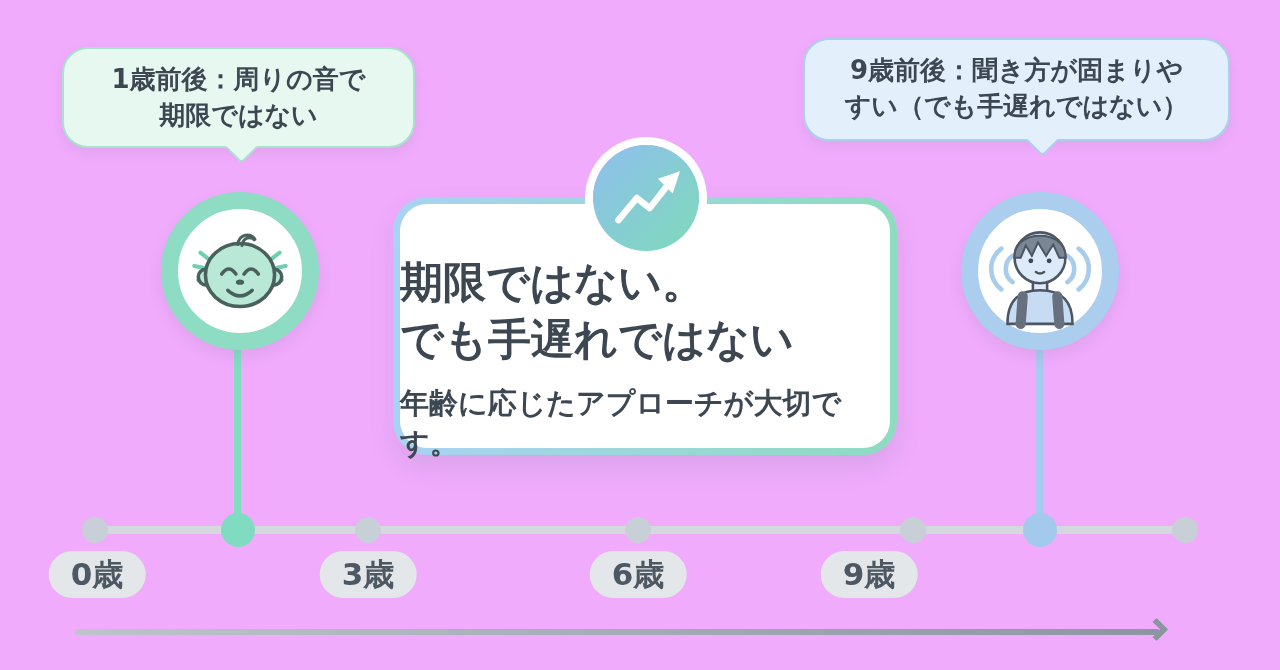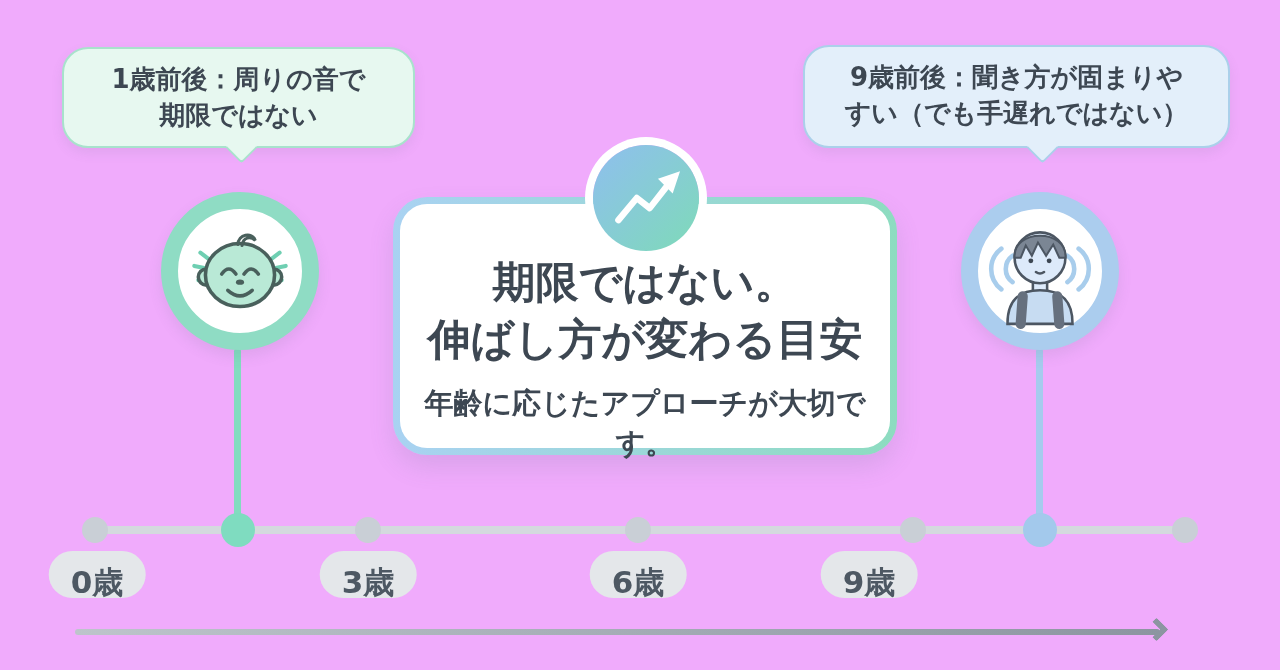--- a/index.html
+++ b/index.html
@@ -11,21 +11,21 @@
 
   
   .bubble {
     position: absolute; border-radius: 26px;
     text-align: center; font-weight: bold; color: #3d4752;
     font-size: 26px; line-height: 36px; padding-top: 12px;
     box-shadow: 0 5px 12px rgba(90,110,120,0.10);
   }
   .bubble.mint { left: 62px; top: 47px; width: 353px; height: 101px;
     background: #e7f8f0; border: 2px solid #a8e2cc; }
-  .bubble.blue { left: 803px; top: 45px; width: 427px; height: 103px;
+  .bubble.blue { left: 803px; top: 38px; width: 427px; height: 103px;
     background: #e3effa; border: 2px solid #abd0ea; }
   .tail {
     position: absolute; bottom: -13px; width: 23px; height: 23px;
     transform: rotate(45deg); border-radius: 0 0 4px 0;
   }
   .bubble.mint .tail { left: 166px; background: #e7f8f0;
     border-right: 2px solid #a8e2cc; border-bottom: 2px solid #a8e2cc; }
   .bubble.blue .tail { left: 226px; background: #e3effa;
     border-right: 2px solid #abd0ea; border-bottom: 2px solid #abd0ea; }
 
@@ -46,21 +46,21 @@
 
   
   .card-outer {
     position: absolute; left: 393px; top: 197px; width: 504px; height: 258px;
     border-radius: 34px; padding: 7px;
     background: linear-gradient(90deg, #a9d2f2, #8ddcc0);
     box-shadow: 0 12px 24px rgba(100,120,140,0.16);
   }
   .card-inner {
     width: 100%; height: 100%; background: #ffffff; border-radius: 27px;
-    text-align: center; padding-top: 50px;
+    padding-top: 50px;
   }
   .card-title {
     font-size: 43px; line-height: 57px; font-weight: bold; color: #3d4752;
   }
   .card-subtitle {
     margin-top: 16px; font-size: 29px; font-weight: bold; color: #3d4752;
   }
   .trend-circle {
     position: absolute; left: 593px; top: 145px; width: 106px; height: 106px;
     border-radius: 50%; background: linear-gradient(135deg, #8ec0ec 5%, #7fd9bb 95%);
@@ -75,21 +75,21 @@
   }
   .dot { position: absolute; border-radius: 50%; }
   .dot.gray { width: 26px; height: 26px; top: 517px; background: #c9cfd6; }
   .dot.accent { width: 34px; height: 34px; top: 513px; }
   .dot.accent.mint { left: 221px; background: #7fdcc0; }
   .dot.accent.blue { left: 1023px; background: #a3c9ec; }
 
   .age-pill {
     position: absolute; top: 551px; height: 47px; line-height: 47px;
     border-radius: 24px; background: #e4e7ea; color: #4d5863;
-    font-weight: bold; font-size: 31px; padding: 8px 22px;
+    font-weight: bold; font-size: 31px; padding: 0 22px;
     transform: translateX(-50%); white-space: nowrap;
   }
 
   
   .baseline-arrow {
     position: absolute; left: 75px; top: 629px; width: 1085px; height: 6px;
     background: linear-gradient(90deg, #bdc4cb, #8c95a1); border-radius: 3px;
   }
   .baseline-arrow-head {
     position: absolute; left: 1148px; top: 621px; width: 17px; height: 17px;
@@ -169,21 +169,21 @@
       <circle cx="51" cy="50" r="2.4" fill="#3d4752"></circle>
       <circle cx="69" cy="50" r="2.4" fill="#3d4752"></circle>
 
       <path d="M56,61 Q60,64 64,61" fill="none" stroke="#4c5662" stroke-width="2.5" stroke-linecap="round"></path>
     </svg>
   </div>
 
   <div class="card-outer">
     <div class="card-inner">
       <div class="card-title">期限ではない。</div>
-      <div class="card-title">伸ばし方が変わる目安</div>
+      <div class="card-title">でも手遅れではない</div>
       <div class="card-subtitle">年齢に応じたアプローチが大切です。</div>
     </div>
   </div>
 
   <div class="trend-circle">
     <svg width="92" height="92" viewBox="0 0 100 100">
       <polyline points="20,74 40,50 54,61 72,38" fill="none" stroke="#ffffff" stroke-width="7" stroke-linecap="round" stroke-linejoin="round"></polyline>
       <polygon points="87,21 63,29 79,45" fill="#ffffff"></polygon>
     </svg>
   </div>

